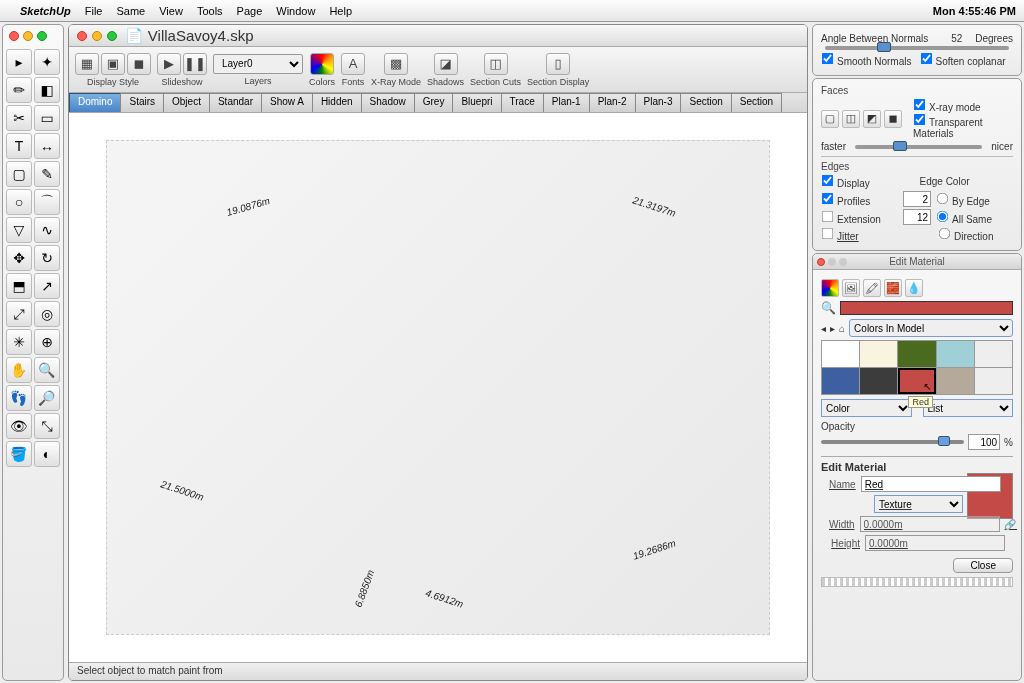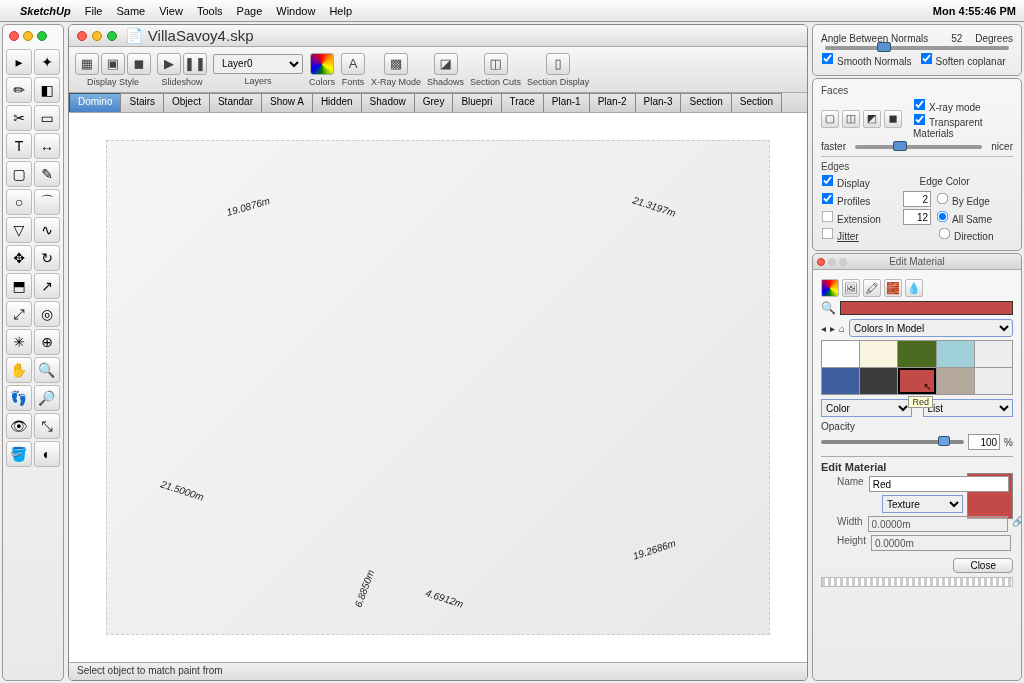--- a/index.html
+++ b/index.html
@@ -83,21 +83,21 @@
 .combo-row select{flex:1; font-size:10px; height:18px; border:1px solid #7a9bd4;}
 
 .opacity-row { margin-top:4px;}
 .opacity-row .lbl{font-size:10px;}
 .opacity-slider { display:flex; align-items:center; gap:4px; margin-top:2px;}
 .opacity-slider .track{flex:1;height:4px;background:#888;border-radius:2px;position:relative;}
 .opacity-slider .thumb{position:absolute;right:14px;top:-4px;width:12px;height:10px;background:#6aa0e0;border:1px solid #357;border-radius:2px;}
 
 .em-section { border-top:1px solid #aaa; margin-top:6px; padding-top:4px;}
 .em-section .hdr{font-weight:bold; font-size:11px;}
-.form-row { display:flex; align-items:flex-start; gap:5px; margin:3px 16px;}
+.form-row { display:flex; align-items:center; gap:5px; margin:3px 8px;text-decoration:underline;}
 .form-row .lbl{ width:40px; text-align:right; color:#555;}
 .form-row input[type=text]{ flex:1; height:16px; border:1px solid #999; font-size:10px; padding:0 3px;}
 .form-row select{height:18px; border:1px solid #7a9bd4; font-size:10px; flex:1;}
 .big-swatch { width:46px; height:46px; background:#c44a48; border:1px solid #888; float:right; margin:0 0 4px 4px;}
 .close-btn { float:right; padding:1px 16px; border:1px solid #999; border-radius:4px; background:linear-gradient(#fdfdfd,#dedede); font-size:10px; margin-top:4px;}
 .hatch { height:10px; background: repeating-linear-gradient(90deg,#ccc,#ccc 3px,#fff 3px,#fff 6px); margin-top:4px; border:1px solid #bbb;}
 </style>
 </head>
 <body>
 

